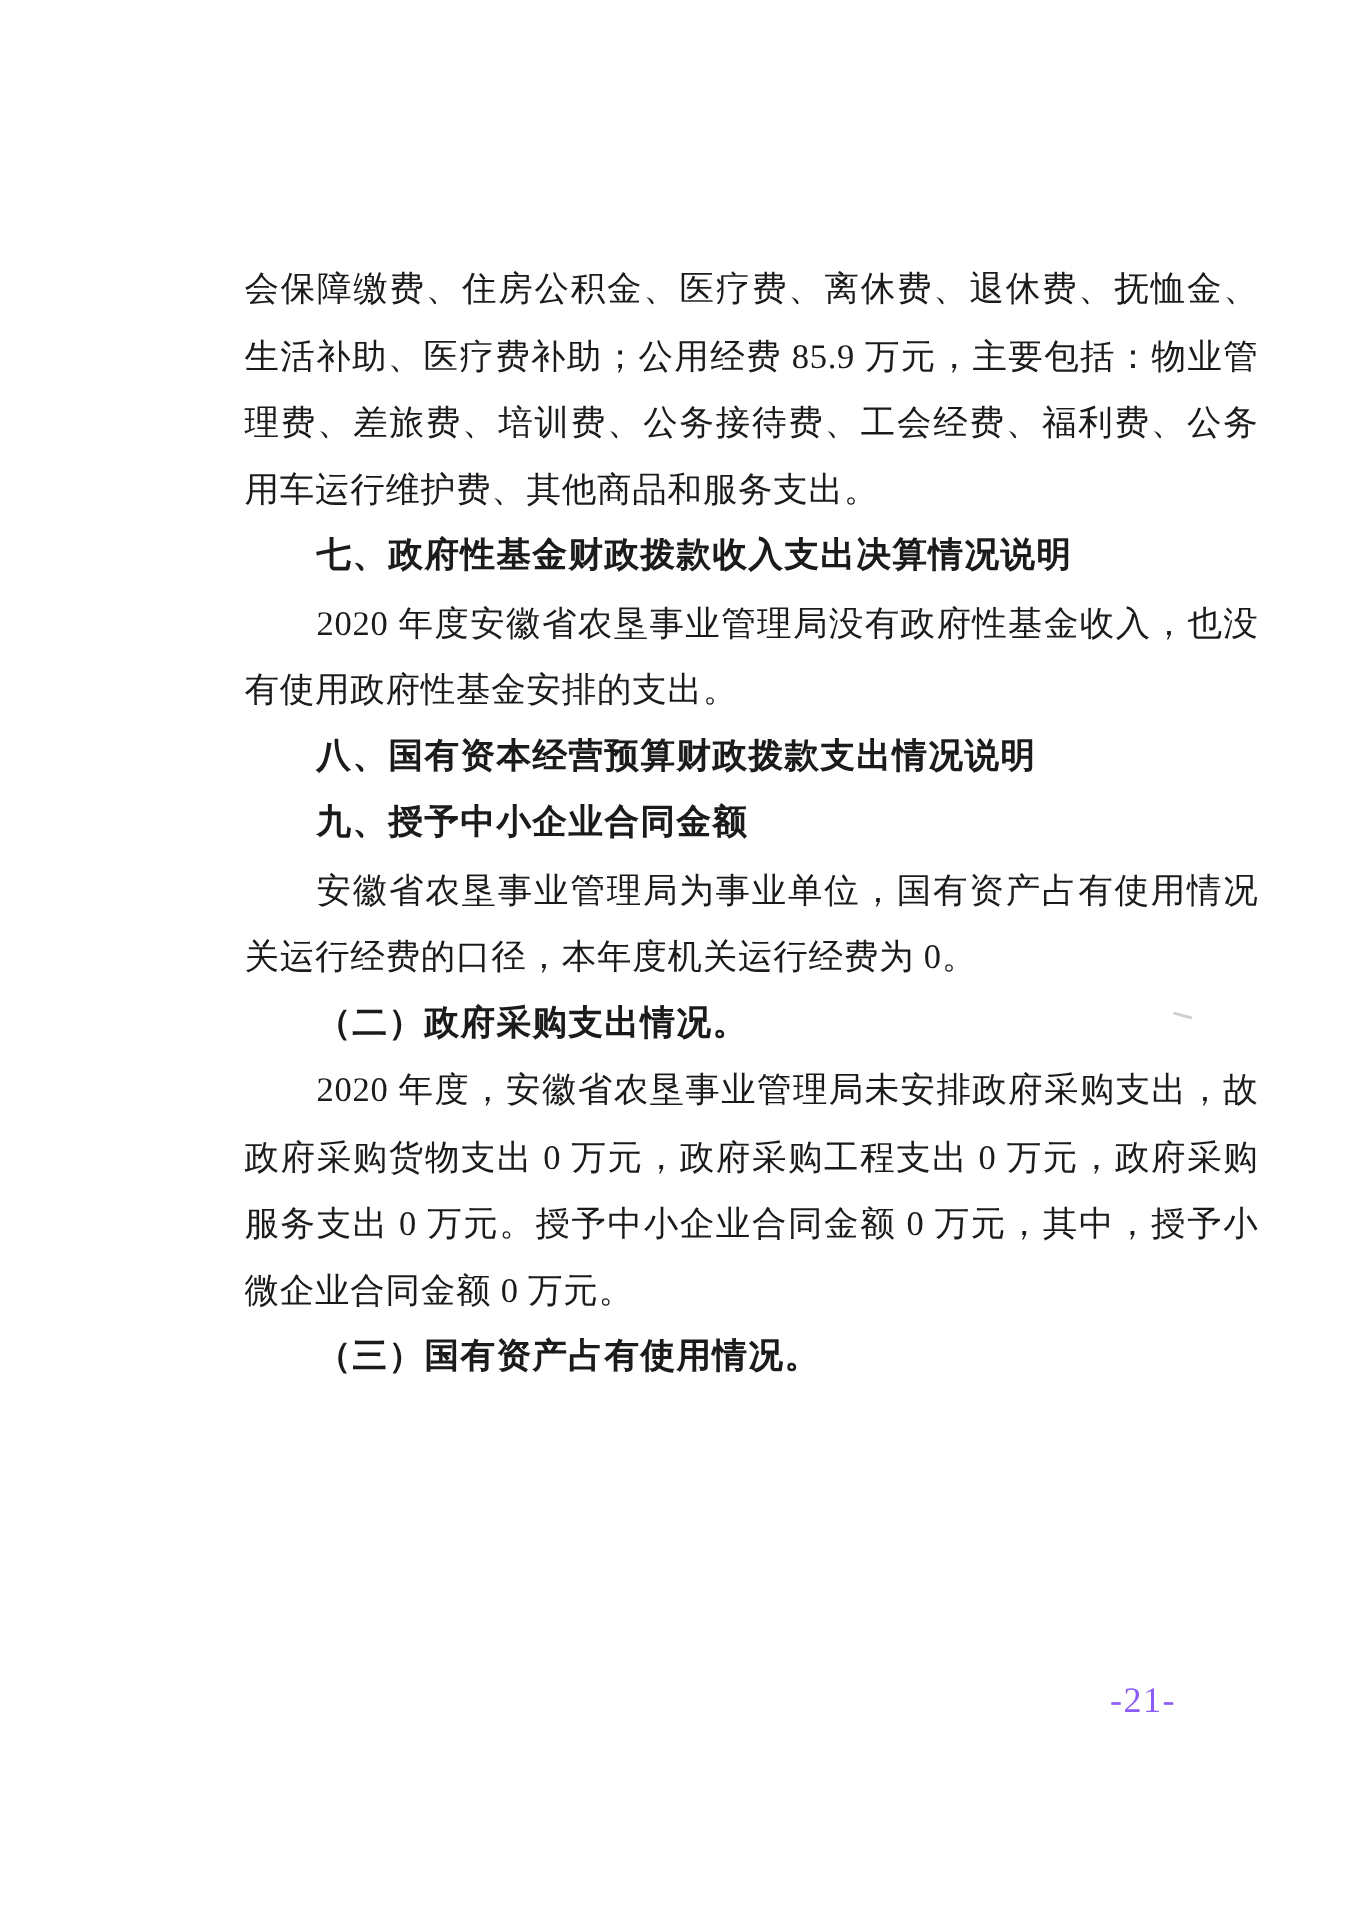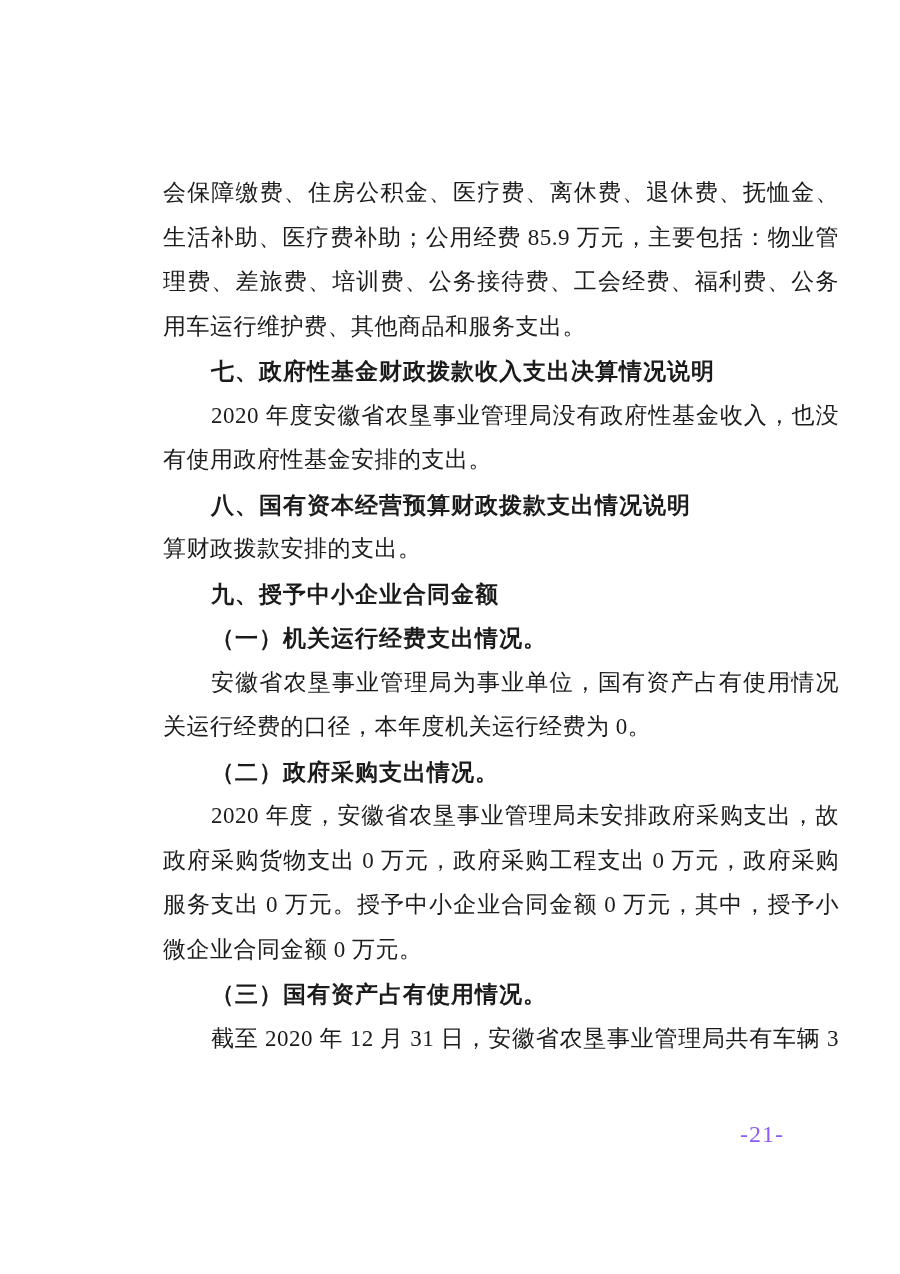--- a/index.html
+++ b/index.html
@@ -26,21 +26,21 @@
     height: 44.5px;
     line-height: 44.5px;
     font-size: 23px;
     white-space: normal;
     letter-spacing: 0.5px;
   }
   .line.body {
     font-family: "Liberation Serif", "DejaVu Serif", serif;
   }
   .line.heading {
-    font-family: Liberation Sans, sans-serif;
+    font-family: Liberation Mono, monospace;
     font-weight: 700;
     letter-spacing: 1px;
   }
   .line.indent {
     padding-left: 48px;
   }
   .line.justify {
     text-align: justify;
     text-align-last: justify;
     -moz-text-align-last: justify;
@@ -71,28 +71,25 @@
 <div class="page">
   <div class="doc-content">
       <div class="line body justify">会保障缴费、住房公积金、医疗费、离休费、退休费、抚恤金、</div>
       <div class="line body justify">生活补助、医疗费补助；公用经费 85.9 万元，主要包括：物业管</div>
       <div class="line body justify">理费、差旅费、培训费、公务接待费、工会经费、福利费、公务</div>
       <div class="line body">用车运行维护费、其他商品和服务支出。</div>
       <div class="line heading indent">七、政府性基金财政拨款收入支出决算情况说明</div>
       <div class="line body indent justify">2020 年度安徽省农垦事业管理局没有政府性基金收入，也没</div>
       <div class="line body">有使用政府性基金安排的支出。</div>
       <div class="line heading indent">八、国有资本经营预算财政拨款支出情况说明</div>
-      <div class="line body">算财政拨款安排的支出。</div>
       <div class="line heading indent">九、授予中小企业合同金额</div>
-      <div class="line heading indent">（一）机关运行经费支出情况。</div>
       <div class="line body indent justify">安徽省农垦事业管理局为事业单位，国有资产占有使用情况</div>
       <div class="line body">关运行经费的口径，本年度机关运行经费为 0。</div>
       <div class="line heading indent">（二）政府采购支出情况。</div>
       <div class="line body indent justify">2020 年度，安徽省农垦事业管理局未安排政府采购支出，故</div>
       <div class="line body justify">政府采购货物支出 0 万元，政府采购工程支出 0 万元，政府采购</div>
       <div class="line body justify">服务支出 0 万元。授予中小企业合同金额 0 万元，其中，授予小</div>
       <div class="line body">微企业合同金额 0 万元。</div>
       <div class="line heading indent">（三）国有资产占有使用情况。</div>
-      <div class="line body indent justify">截至 2020 年 12 月 31 日，安徽省农垦事业管理局共有车辆 3</div>
     </div>
   <div class="scan-artifact"></div>
   <div class="page-number">-21-</div>
 </div>
 
 </body></html>

